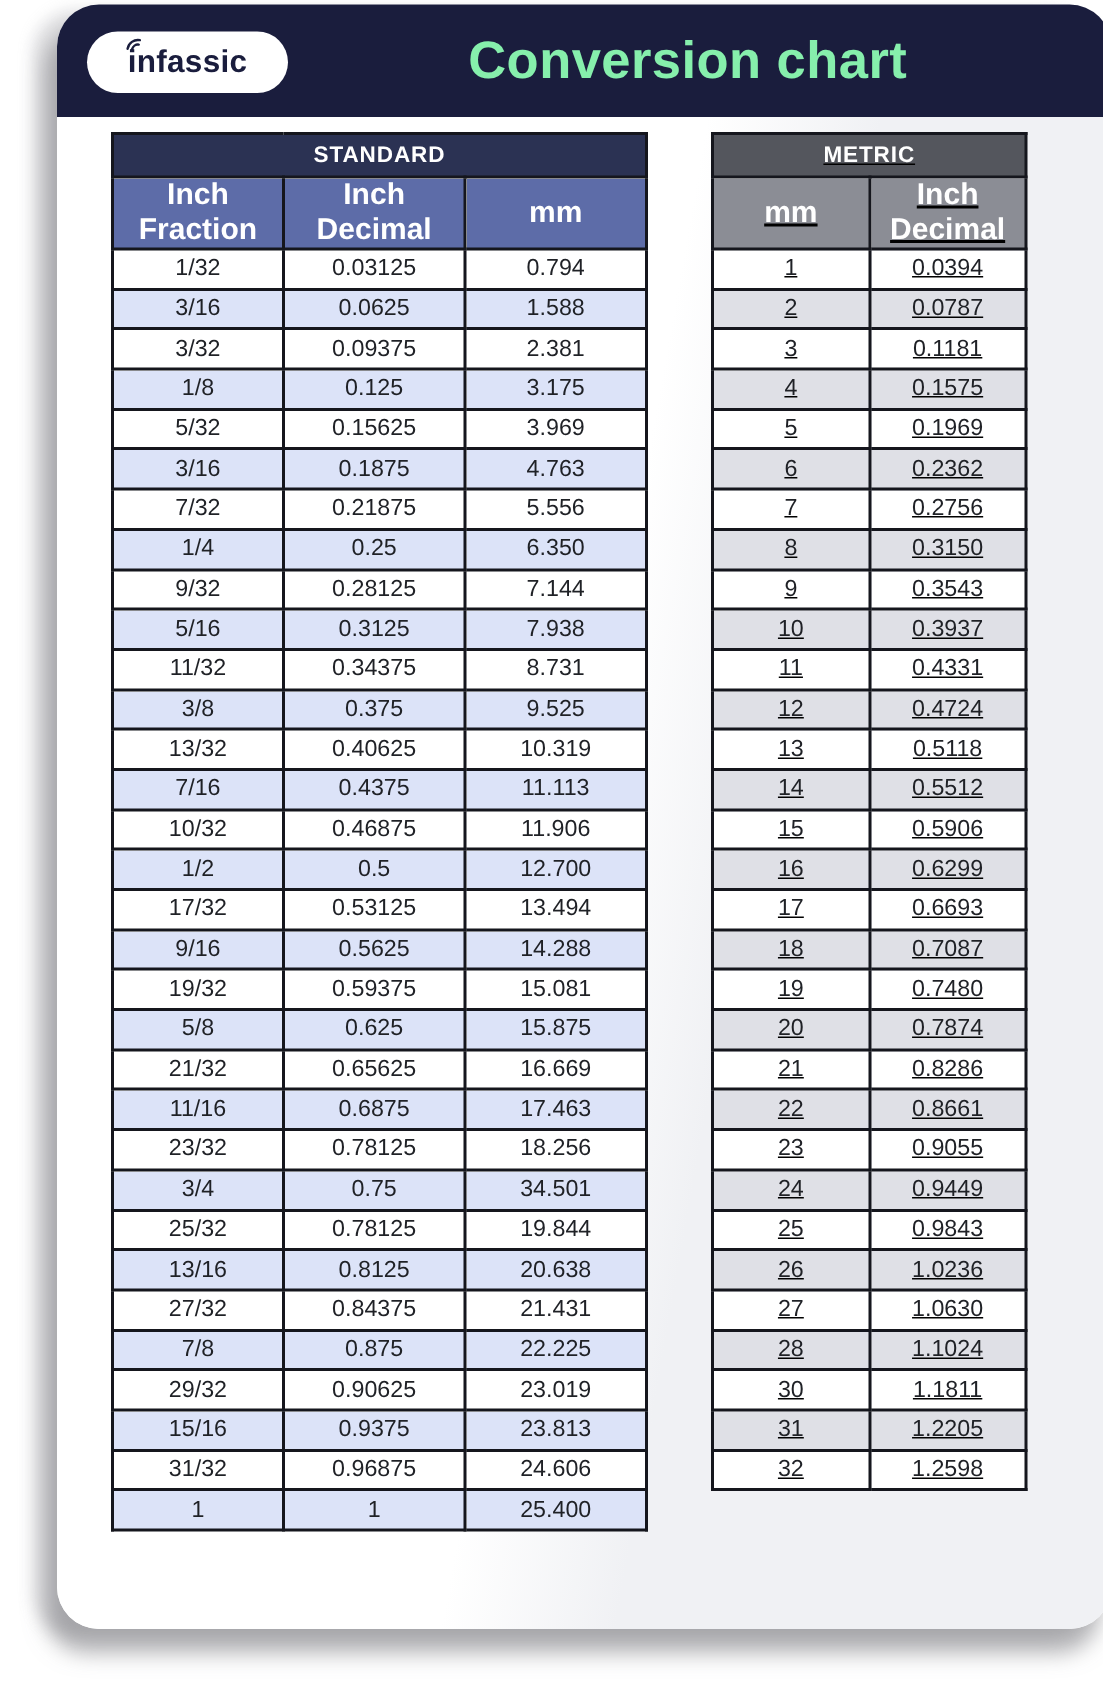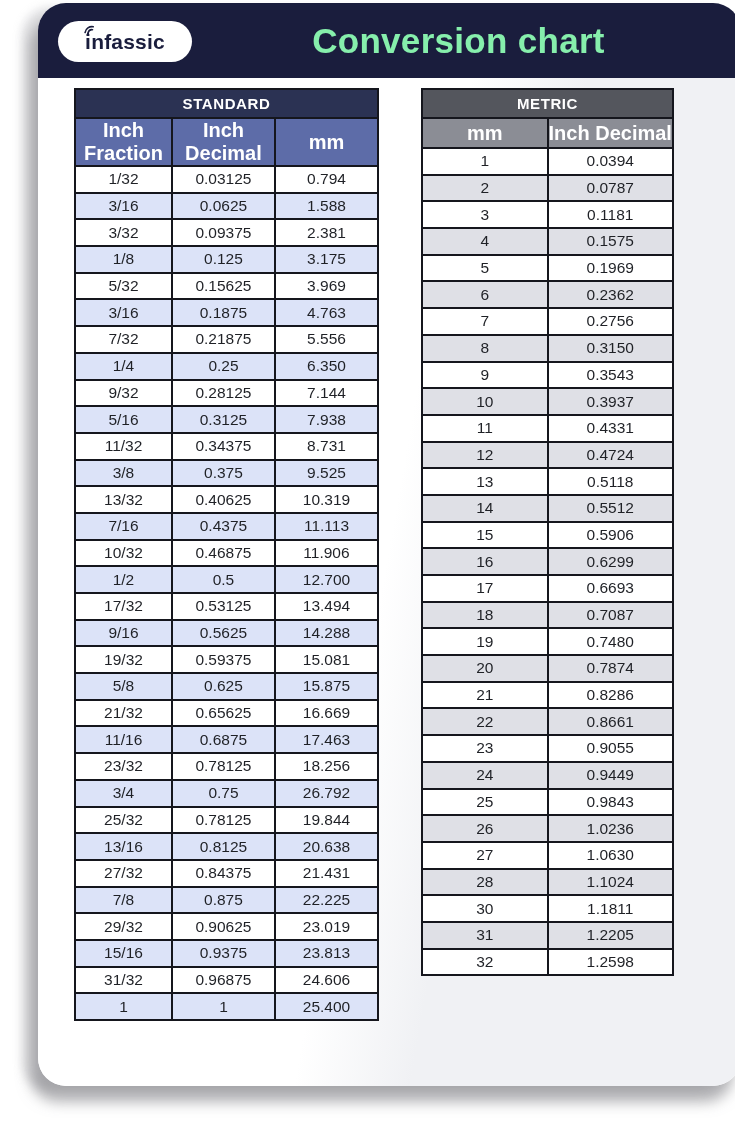--- a/index.html
+++ b/index.html
@@ -66,22 +66,22 @@
     font-weight: 800;
     letter-spacing: 0.3px;
   }
   .tables {
     position: absolute;
     top: 85px;
     left: 36px;
     display: flex;
     gap: 42px;
   }
-  .tbl-wrap-standard { width: 305px; }
-  .tbl-wrap-metric   { width: 253px; }
+  .tbl-wrap-standard { width: 358px; }
+  .tbl-wrap-metric   { width: 211px; text-decoration: underline; }
   table {
     border-collapse: collapse;
     width: 100%;
     table-layout: fixed;
   }
   th, td {
     border: 2px solid #15161d;
     text-align: center;
     padding: 0;
     overflow: hidden;
@@ -265,21 +265,21 @@
               <td>17.463</td>
             </tr>
             <tr>
               <td>23/32</td>
               <td>0.78125</td>
               <td>18.256</td>
             </tr>
             <tr>
               <td>3/4</td>
               <td>0.75</td>
-              <td>26.792</td>
+              <td>34.501</td>
             </tr>
             <tr>
               <td>25/32</td>
               <td>0.78125</td>
               <td>19.844</td>
             </tr>
             <tr>
               <td>13/16</td>
               <td>0.8125</td>
               <td>20.638</td>

